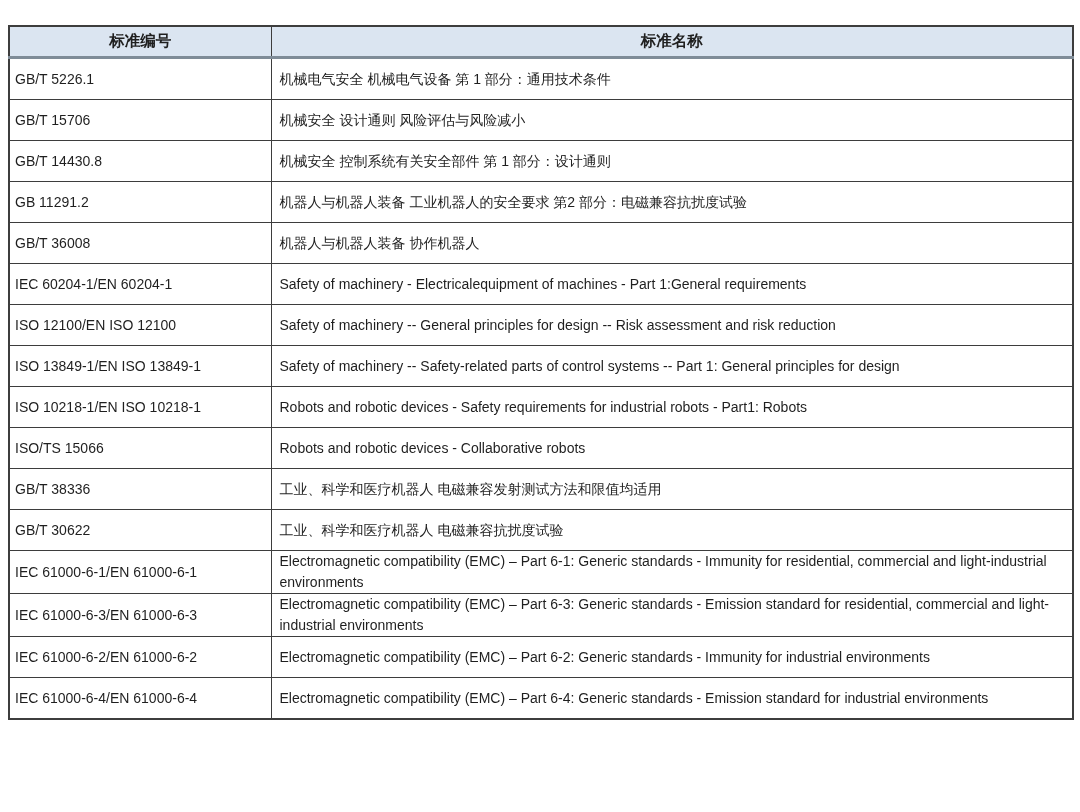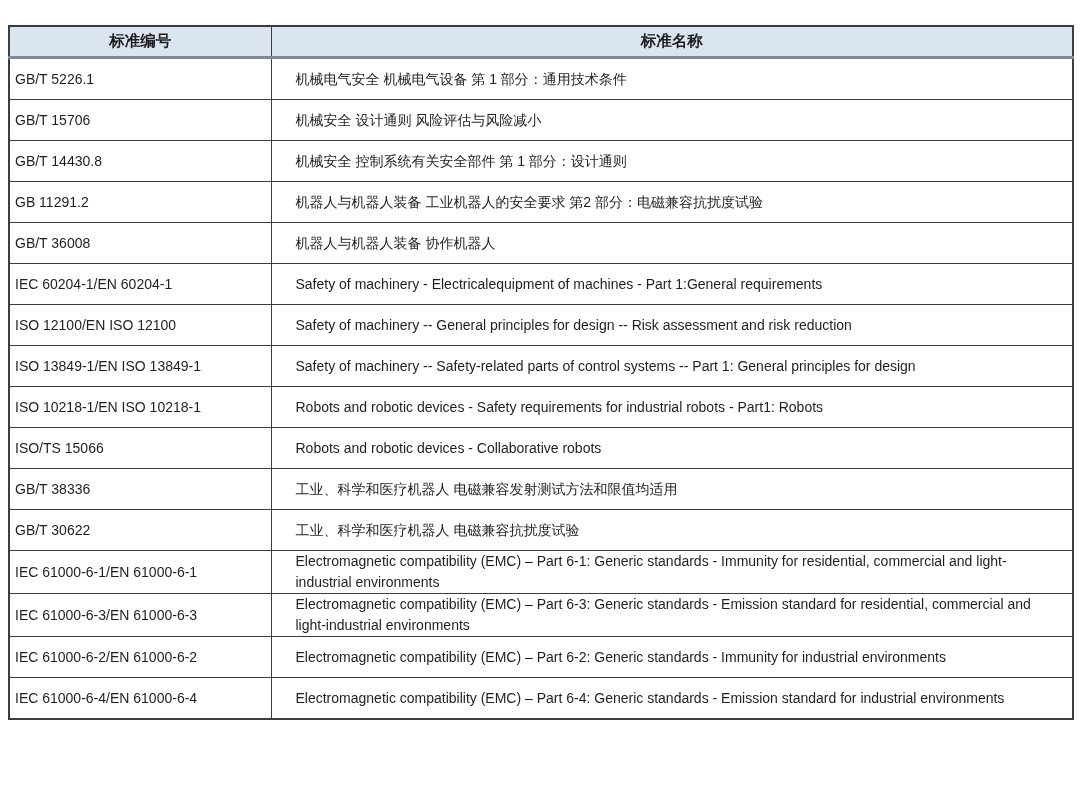--- a/index.html
+++ b/index.html
@@ -45,21 +45,21 @@
     vertical-align: middle;
     border: 1px solid #3d3d3d;
     padding: 0 6px 0 6px;
     overflow: hidden;
   }
   table.standards td.code-cell {
     padding-left: 5px;
     white-space: nowrap;
   }
   table.standards td.name-cell {
-    padding-left: 24px;
+    padding-left: 8px;
     padding-right: 10px;
   }
 </style>
 </head>
 <body>
 
 <div class="table-wrap">
   <table class="standards">
     <colgroup>
       <col class="col-code">

